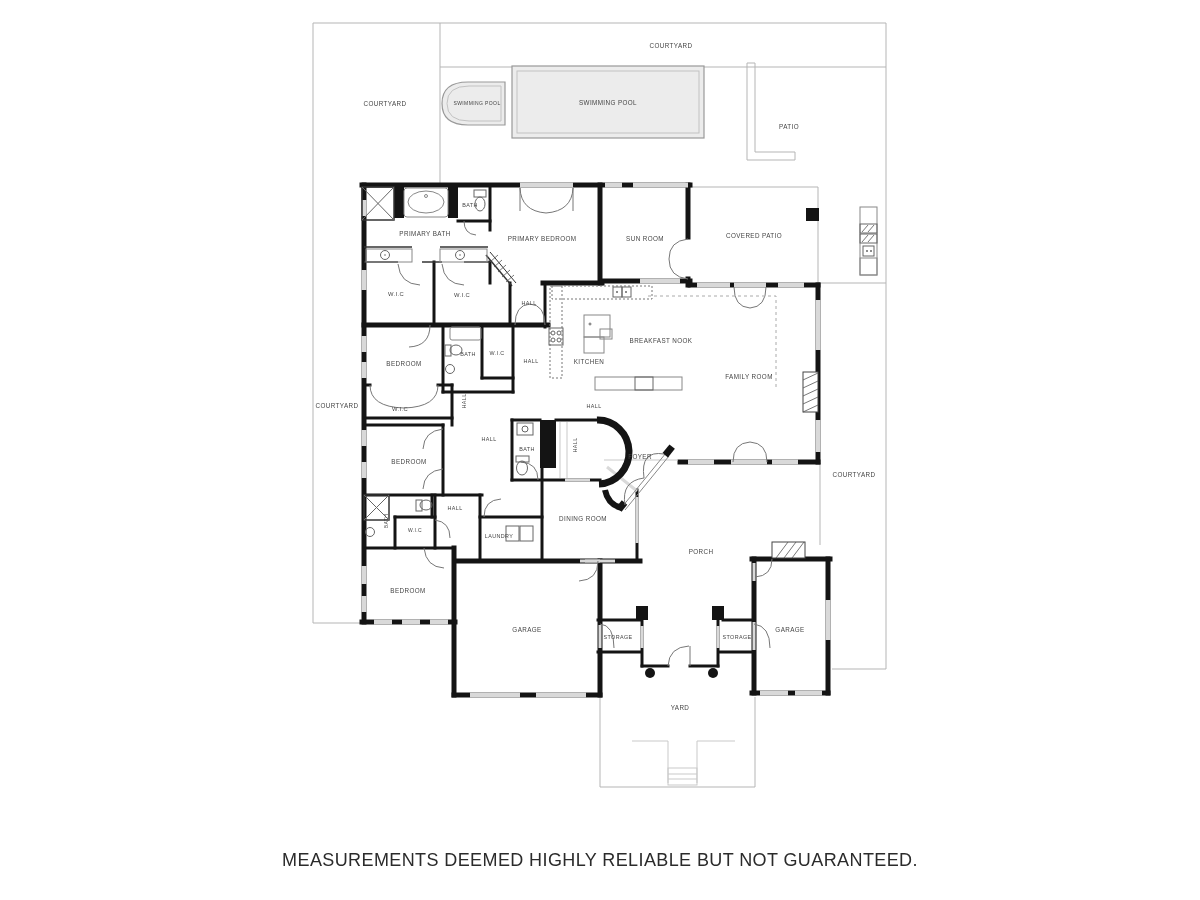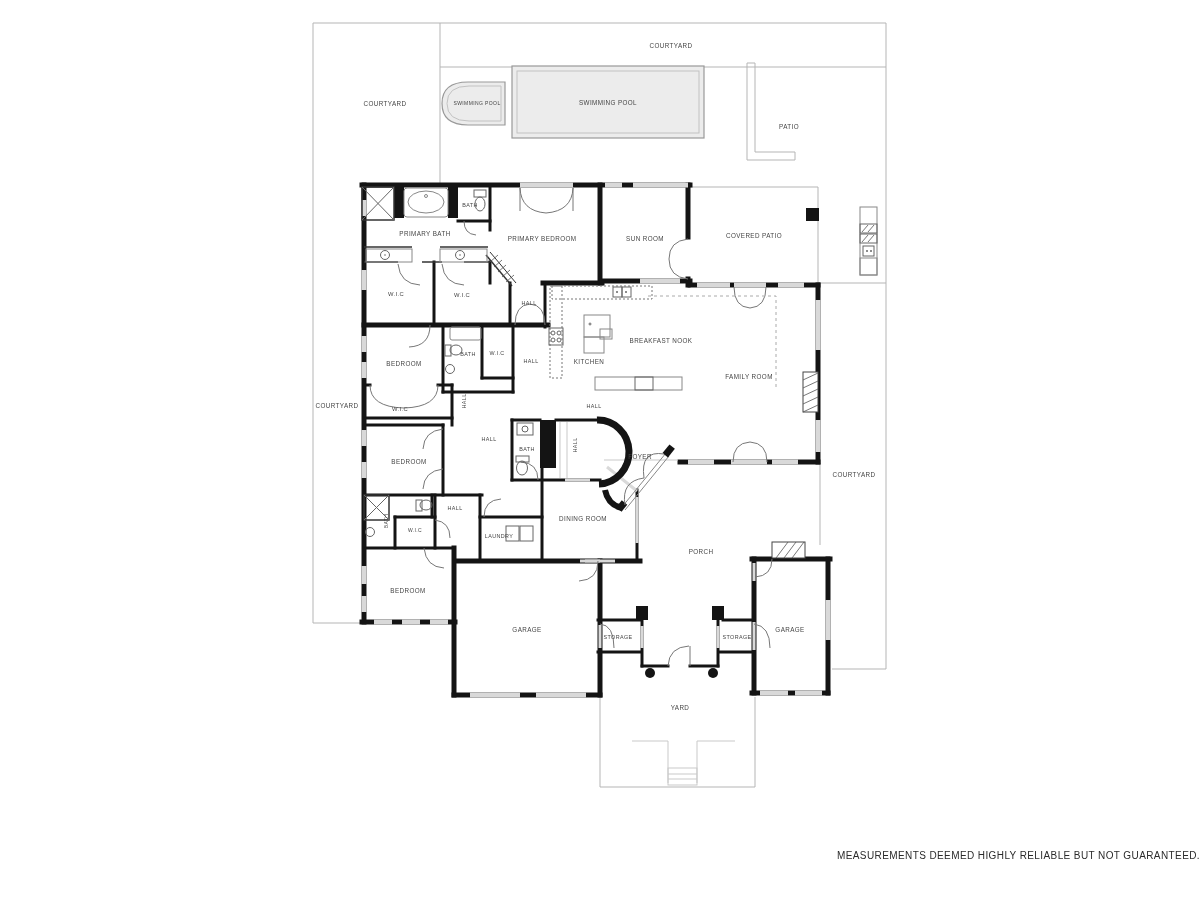--- a/index.html
+++ b/index.html
@@ -15,22 +15,22 @@
   .wall2{stroke:#333;stroke-width:1.5;fill:none;}
   .win{stroke:#d9d9d9;stroke-width:5;fill:none;}
   .win3{stroke:#d9d9d9;stroke-width:3;fill:none;}
   .door{stroke:#777;stroke-width:1;fill:none;}
   .fix{stroke:#888;stroke-width:1;fill:none;}
   .fix2{stroke:#666;stroke-width:1;fill:none;}
   .dash{stroke:#aaa;stroke-width:1;fill:none;stroke-dasharray:3 3;}
   .cdash{stroke:#777;stroke-width:1;fill:none;stroke-dasharray:2 2;}
   .hatch{stroke:#555;stroke-width:0.8;fill:none;}
   .blk{fill:#141414;stroke:none;}
-  .footer{position:absolute;left:0;right:0;top:850px;text-align:right;
-          font-size:10px;color:#2b2b2b;letter-spacing:0.4px;}
+  .footer{position:absolute;left:0;right:0;top:850px;text-align:center;
+          font-size:18px;color:#2b2b2b;letter-spacing:0.4px;}
 </style>
 </head>
 <body>
 
 <div class="page">
 <svg width="1200" height="900" viewBox="0 0 1200 900">
 
   <g>
     <polyline class="thin" points="313,623 313,23 886,23 886,669 832,669"></polyline>
     <line class="thin" x1="313" y1="623" x2="364" y2="623"></line>

